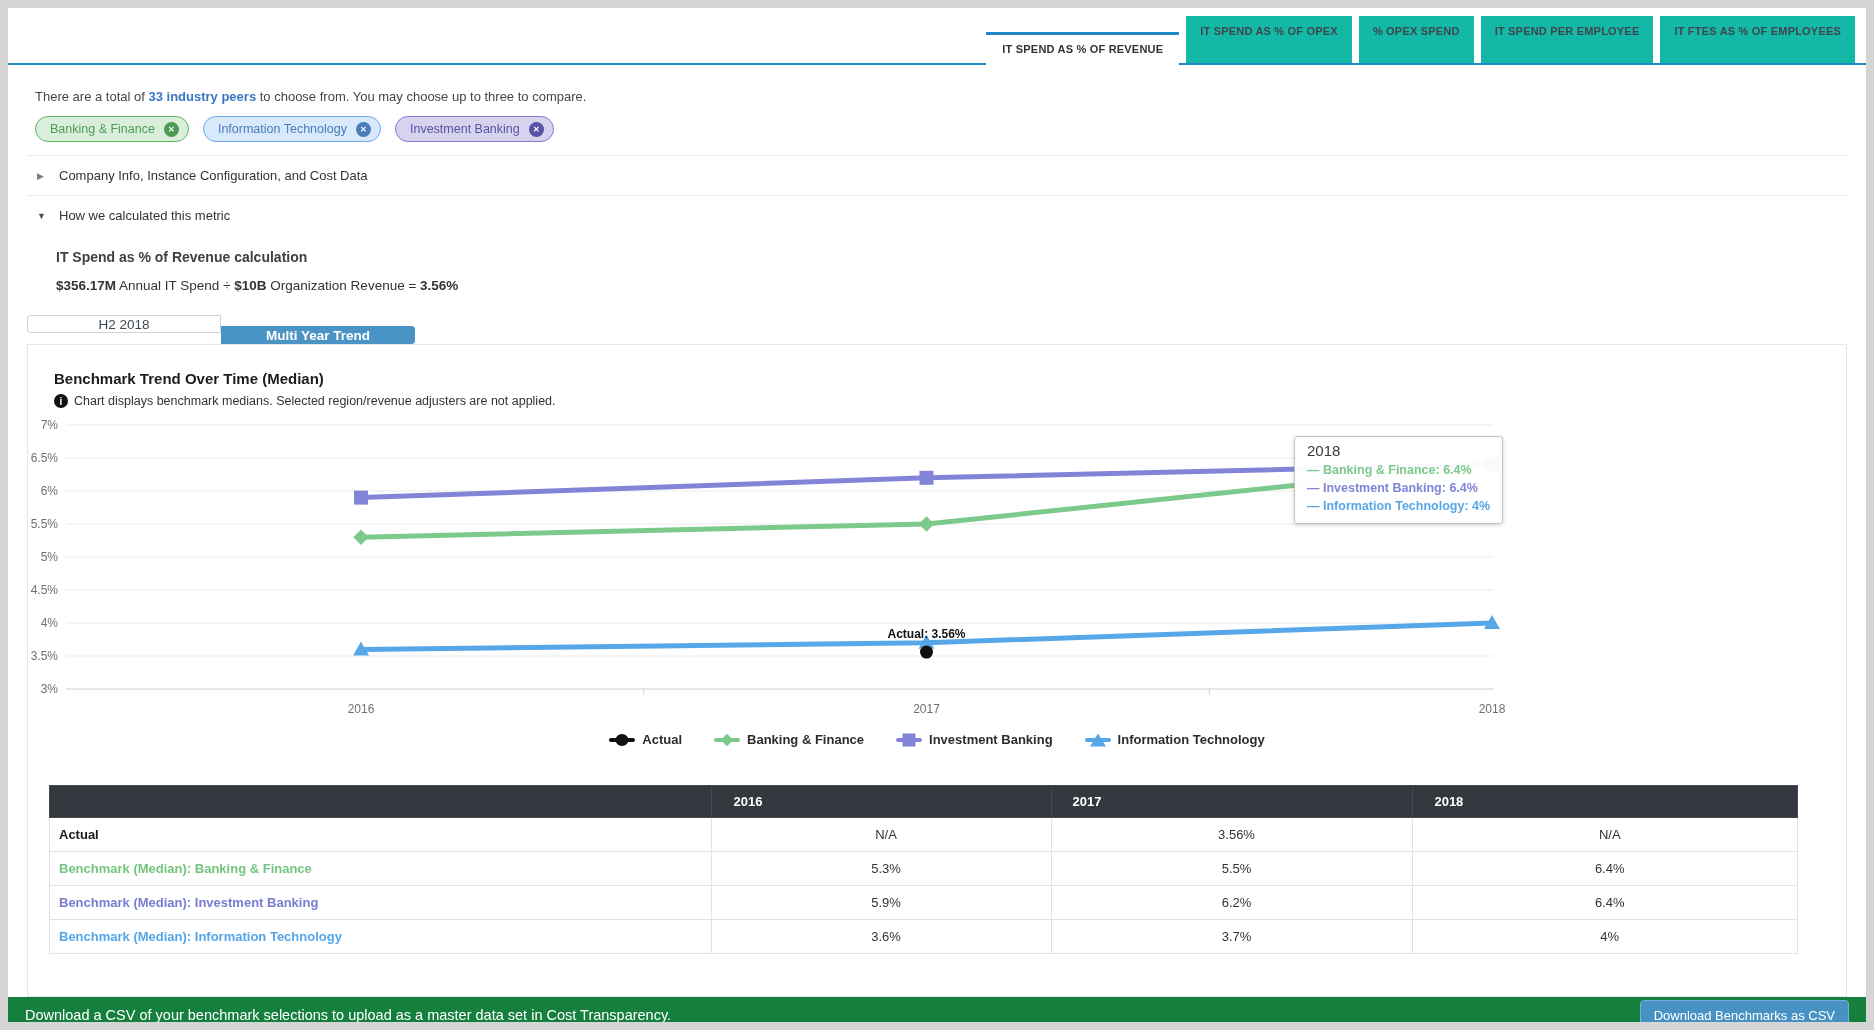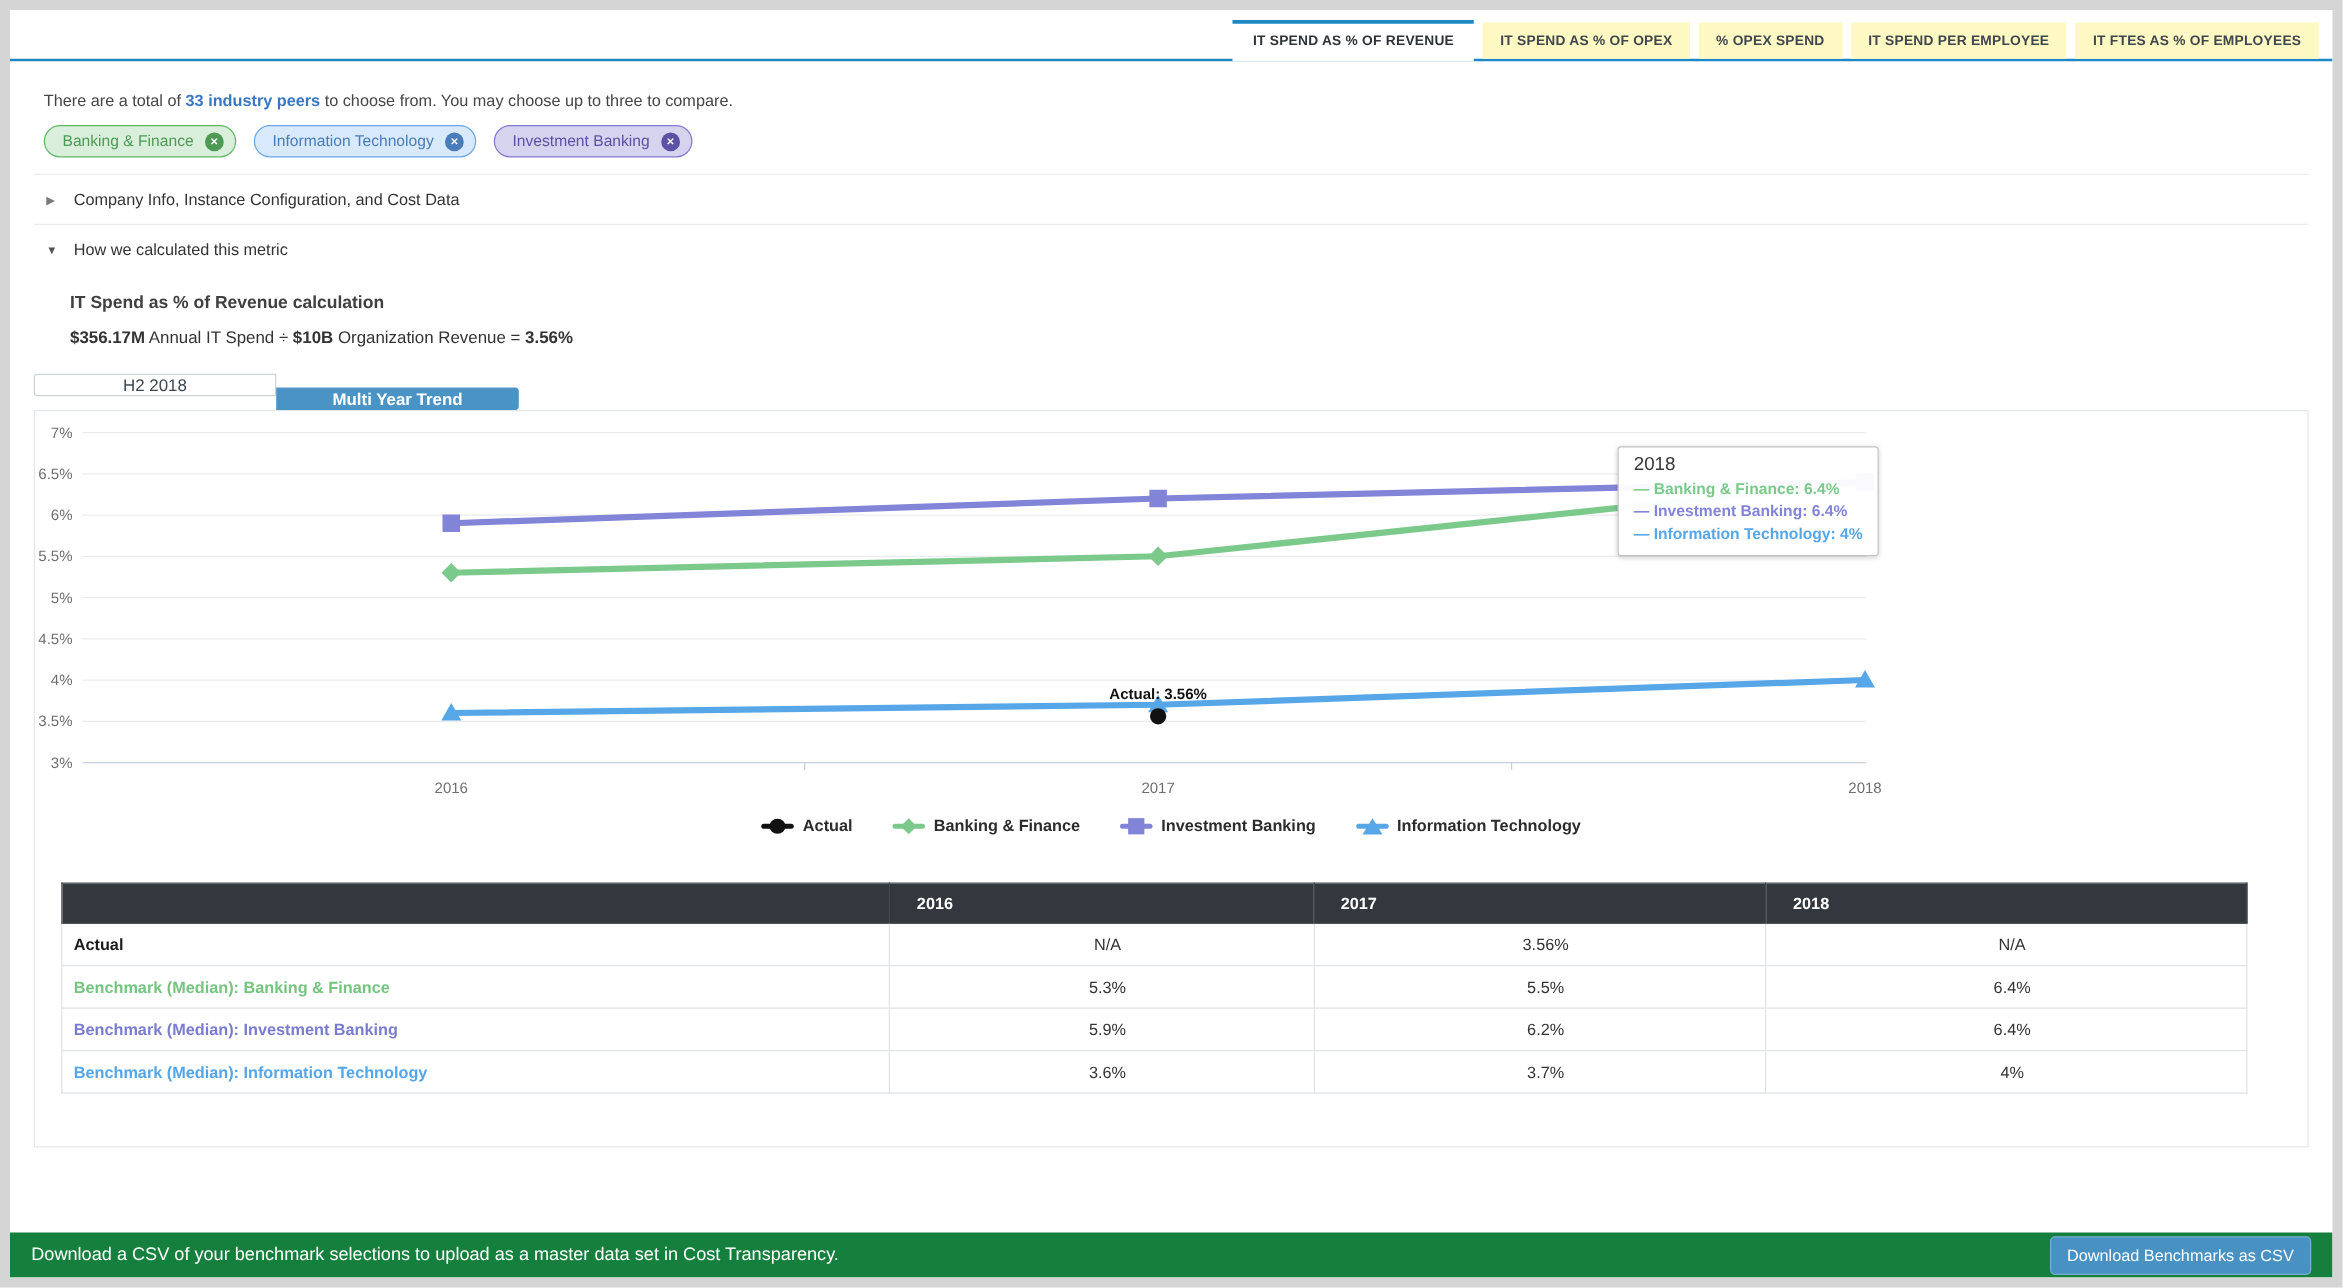--- a/index.html
+++ b/index.html
@@ -12,22 +12,22 @@
     margin:8px; height:1014px; background:#fff;
     display:flex; flex-direction:column; overflow:hidden;
   }
 
   
   .tabs-bar {
     display:flex; justify-content:flex-end; align-items:flex-end;
     padding:8px 11px 0; border-bottom:2px solid #1e88c5; flex:0 0 auto;
   }
   .tab {
-    background:#fef9c3; color:#3f464e; font-size:11px; font-weight:700;
-    letter-spacing:.2px; padding:9px 14px 8px; margin-left:7px; cursor:pointer;
+    background:#14b8a6; color:#3f464e; font-size:11px; font-weight:700;
+    letter-spacing:.2px; padding:9px 14px 26px; margin-left:7px; cursor:pointer;
     white-space:nowrap;
   }
   .tab.active {
     background:#fff; color:#2f3337; border-top:3px solid #1e88c5;
     margin-bottom:-2px; padding:8px 16px 10px;
   }
 
   .content { padding:0 19px; flex:1 1 auto; }
 
   
@@ -185,20 +185,27 @@
       <div class="calc-title">IT Spend as % of Revenue calculation</div>
       <div class="calc-formula"><b>$356.17M</b><span> Annual IT Spend ÷ </span><b>$10B</b><span> Organization Revenue = </span><b>3.56%</b></div>
     </div>
 
     <div class="toggle-group">
         <button class="tg">H2 2018</button>
         <button class="tg active">Multi Year Trend</button>
       </div>
 
     <div class="panel">
+      <div class="panel-head">
+        <h3>Benchmark Trend Over Time (Median)</h3>
+        <div class="chart-note">
+          <span class="info-icon"></span>
+          <span>Chart displays benchmark medians. Selected region/revenue adjusters are not applied.</span>
+        </div>
+      </div>
 
       <div class="chart-wrap">
         <div>
             <svg width="1836" height="308" viewBox="0 0 1836 308">
               <line x1="38" y1="11" x2="1465" y2="11" stroke="#ebebeb" stroke-width="1"></line>
               <text x="30" y="15" text-anchor="end" font-size="12" fill="#6f6f6f">7%</text>
               <line x1="38" y1="44" x2="1465" y2="44" stroke="#ebebeb" stroke-width="1"></line>
               <text x="30" y="48" text-anchor="end" font-size="12" fill="#6f6f6f">6.5%</text>
               <line x1="38" y1="77" x2="1465" y2="77" stroke="#ebebeb" stroke-width="1"></line>
               <text x="30" y="81" text-anchor="end" font-size="12" fill="#6f6f6f">6%</text>

